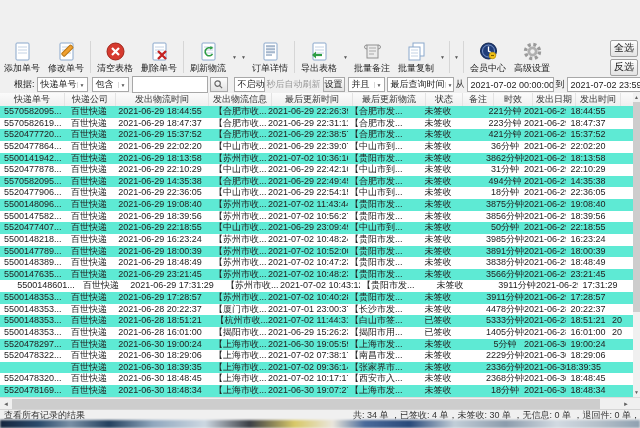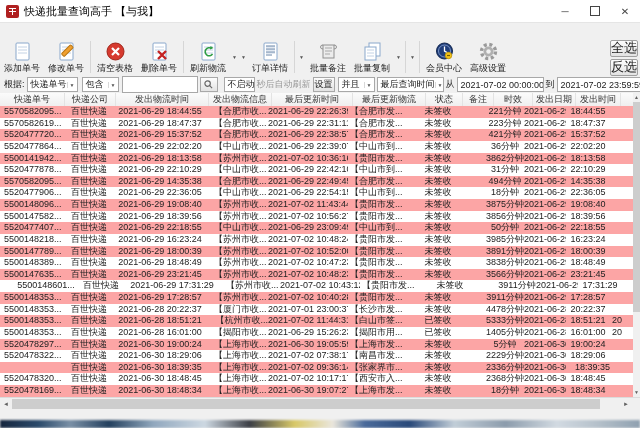--- a/index.html
+++ b/index.html
@@ -29,21 +29,21 @@
   
   #toolbar{position:absolute;left:0;top:38px;width:640px;height:38px;background:#f0f0f0;
     display:flex;align-items:stretch;border-bottom:1px solid #e2e2e2;}
   .tbtn{width:44px;display:flex;flex-direction:column;align-items:center;justify-content:center;
     font-size:9px;color:#222;position:relative;padding-top:1px;}
   .tbtn .ticon{width:21px;height:21px;}
   .tbtn .tlabel{margin-top:0px;white-space:nowrap;}
   .tdrop{width:9px;display:flex;align-items:center;justify-content:center;font-size:5px;color:#555;}
   .tsep{width:1px;background:#d6d6d6;margin:3px 2px;}
   #selbtns{position:absolute;right:2px;top:40px;display:flex;flex-direction:column;gap:2px;}
-  .selbtn{width:26px;height:15px;font-size:13px;line-height:14px;text-align:center;color:#222;
+  .selbtn{width:26px;height:15px;font-size:10px;line-height:14px;text-align:center;color:#222;
     border:1px solid #a0a0a0;background:linear-gradient(#fdfdfd,#e3e3e3);border-radius:2px;}
 
   
   #filterbar{position:absolute;left:0;top:76px;width:640px;height:17px;background:#f0f0f0;
     display:flex;align-items:center;font-size:9px;color:#222;}
   .flabel{white-space:nowrap;padding:0 2px;}
   .fcombo{height:13px;background:#fff;border:1px solid #a8a8a8;display:flex;align-items:center;
     font-size:9px;color:#222;padding-left:3px;white-space:nowrap;overflow:hidden;flex:none;}
   .fcombo .arr{margin-left:auto;font-size:5px;color:#555;padding:0 2px;border-left:1px solid #d8d8d8;}
   .finput{height:13px;background:#fff;border:1px solid #a8a8a8;flex:none;font-size:9px;}
@@ -52,21 +52,21 @@
   .gray{color:#9a9a9a;}
 
   
   #tablewrap{position:absolute;left:0;top:93px;width:640px;height:304px;background:#fff;}
   #thead{display:flex;height:13px;background:linear-gradient(#fbfbfb,#efefef);
     border-bottom:1px solid #cfcfcf;font-size:9px;color:#333;}
   .hcell{display:flex;align-items:center;justify-content:center;border-right:1px solid #e3e3e3;
     overflow:hidden;white-space:nowrap;flex:none;}
   #tbody{position:absolute;left:0;top:13px;width:633px;height:291px;overflow:hidden;background:#fff;}
   .trow{display:flex;height:11.64px;font-size:9px;color:#222;}
-  .trow.odd{background:#fca5a5;}
+  .trow.odd{background:#5eead4;}
   .tcell{overflow:hidden;white-space:nowrap;flex:none;line-height:11.6px;}
 
   
   #vscroll{position:absolute;right:0;top:93px;width:7px;height:304px;background:#f0f0f0;}
   #vthumb{position:absolute;left:0;top:9px;width:7px;height:210px;background:#cdcdcd;}
   .varr{position:absolute;left:0;width:7px;height:9px;font-size:5px;color:#606060;
     text-align:center;line-height:9px;background:#f0f0f0;}
 
   
   #hscroll{position:absolute;left:0;top:397px;width:640px;height:12px;background:#f0f0f0;
@@ -86,31 +86,20 @@
     background:linear-gradient(90deg,#16263e 0%,#2b4a6b 6%,#7a90a6 11%,#24405e 17%,#91a8be 24%,
       #cdd8e2 32%,#3c3f46 39%,#d8c868 46%,#eae6dc 52%,#4a6a9a 57%,#2a4a7a 64%,#c2ced8 71%,
       #8c9cac 79%,#d2dae2 87%,#b2bec8 94%,#8fa0b0 100%);
     filter:blur(1px);}
 </style>
 </head>
 <body>
 
 <div id="app">
 
-  <div id="titlebar">
-    <div id="appicon"></div>
-    <div id="title">快递批量查询高手 【与我】</div>
-    <div id="wincontrols">
-      <div class="winbtn">─</div>
-      <div class="winbtn">
-          <span class="sq"></span>
-        </div>
-      <div class="winbtn">✕</div>
-    </div>
-  </div>
 
 
   <div id="toolbar">
       <div class="tbtn">
         <div class="ticon"><svg viewBox="0 0 21 21">
             <rect x="4" y="2" width="13" height="17" rx="1" fill="#fff" stroke="#8aa8cc"></rect>
             <path d="M6 6h9M6 9h9M6 12h9" stroke="#c3d2e4" stroke-width="1"></path>
           </svg></div>
         <div class="tlabel">添加单号</div>
       </div>
@@ -153,20 +142,29 @@
       <div class="tdrop">▼</div>
       <div class="tbtn">
         <div class="ticon"><svg viewBox="0 0 21 21">
             <rect x="4" y="2" width="13" height="17" rx="1" fill="#fff" stroke="#8aa8cc"></rect>
             <path d="M6 6h9M6 9h9M6 12h9" stroke="#c3d2e4" stroke-width="1"></path>
             <path d="M6 5h9M6 8h9M6 11h9M6 14h6" stroke="#6a86a8"></path>
           </svg></div>
         <div class="tlabel">订单详情</div>
       </div>
       <div class="tsep"></div>
+      <div class="tbtn">
+        <div class="ticon"><svg viewBox="0 0 21 21">
+            <rect x="4" y="2" width="13" height="17" rx="1" fill="#fff" stroke="#8aa8cc"></rect>
+            <path d="M6 6h9M6 9h9M6 12h9" stroke="#c3d2e4" stroke-width="1"></path>
+            <path d="M13 14H4" stroke="#2e9e44" stroke-width="2.2"></path>
+            <path d="M7 10.5L3 14l4 3.5z" fill="#2e9e44"></path>
+          </svg></div>
+        <div class="tlabel">导出表格</div>
+      </div>
       <div class="tdrop">▼</div>
       <div class="tbtn">
         <div class="ticon"><svg viewBox="0 0 21 21">
             <rect x="5" y="4" width="11" height="13" fill="#ececec" stroke="#909090"></rect>
             <path d="M7 7h7M7 10h7M7 13h5" stroke="#a8a8a8"></path>
             <path d="M5 4q-2.5 0-2.5 2t2.5 2M16 4q2.5 0 2.5 2T16 8" fill="none" stroke="#909090"></path>
           </svg></div>
         <div class="tlabel">批量备注</div>
       </div>
       <div class="tbtn">
@@ -199,21 +197,21 @@
           </svg></div>
         <div class="tlabel">高级设置</div>
       </div>
     </div>
   <div id="selbtns">
     <div class="selbtn">全选</div>
     <div class="selbtn">反选</div>
   </div>
 
   <div id="filterbar">
-    <span class="flabel" style="margin-left:2px;">根据:</span>
+    <span class="flabel" style="margin-left:12px;">根据:</span>
     <span class="fcombo" style="width:46px;">
         <span>快递单号</span>
         <span class="arr">▼</span>
       </span>
     <span class="fcombo" style="width:32px;margin-left:4px;">
         <span>包含</span>
         <span class="arr">▼</span>
       </span>
     <input class="finput" style="width: 70px; margin-left: 3px;" value="">
     <span class="fbtn" style="width:16px;margin-left:2px;">
@@ -574,21 +572,21 @@
           <div class="tcell" style="width: 60px; text-align: left; padding-left: 4px; margin-top: 44px;">5520478328...</div>
           <div class="tcell" style="width: 50px; text-align: center;">百世快递</div>
           <div class="tcell" style="width: 92px; text-align: center;">2021-06-30 18:39:35</div>
           <div class="tcell" style="width: 54px; text-align: left; padding-left: 8px;">【上海市收...</div>
           <div class="tcell" style="width: 80px; text-align: center;">2021-07-02 09:36:14</div>
           <div class="tcell" style="width: 70px; text-align: left; padding-left: 2px;">【张家界市...</div>
           <div class="tcell" style="width: 36px; text-align: center;">未签收</div>
           <div class="tcell" style="width: 28px; text-align: left; padding-left: 2px;"></div>
           <div class="tcell" style="width: 38px; text-align: center;">2336分钟</div>
           <div class="tcell" style="width: 42px; text-align: center;">2021-06-30</div>
-          <div class="tcell" style="width: 44px; text-align: right;">18:39:35</div>
+          <div class="tcell" style="width: 44px; text-align: left;">18:39:35</div>
           <div class="tcell" style="width: 21px; text-align: left; padding-left: 2px;"></div>
         </div>
         <div class="trow">
           <div class="tcell" style="width: 60px; text-align: left; padding-left: 4px;">5520478320...</div>
           <div class="tcell" style="width: 50px; text-align: center;">百世快递</div>
           <div class="tcell" style="width: 92px; text-align: center;">2021-06-30 18:48:45</div>
           <div class="tcell" style="width: 54px; text-align: left; padding-left: 8px;">【上海市收...</div>
           <div class="tcell" style="width: 80px; text-align: center;">2021-07-02 10:17:17</div>
           <div class="tcell" style="width: 70px; text-align: left; padding-left: 2px;">【西安市入...</div>
           <div class="tcell" style="width: 36px; text-align: center;">未签收</div>
@@ -620,15 +618,19 @@
     <div id="vthumb"></div>
     <div class="varr" style="bottom:0;">▼</div>
   </div>
 
   <div id="hscroll">
     <div class="harr" style="left:0;">◄</div>
     <div id="hthumb"></div>
     <div class="harr" style="right:8px;">►</div>
   </div>
 
+  <div id="statusbar">
+    <span id="status-left">查看所有记录的结果</span>
+    <span id="status-right">共: 34 单 ，已签收: 4 单，未签收: 30 单 ，无信息: 0 单 ，退回件: 0 单，</span>
+  </div>
 
   <div id="taskbar"></div>
 </div>
 
 </body></html>

